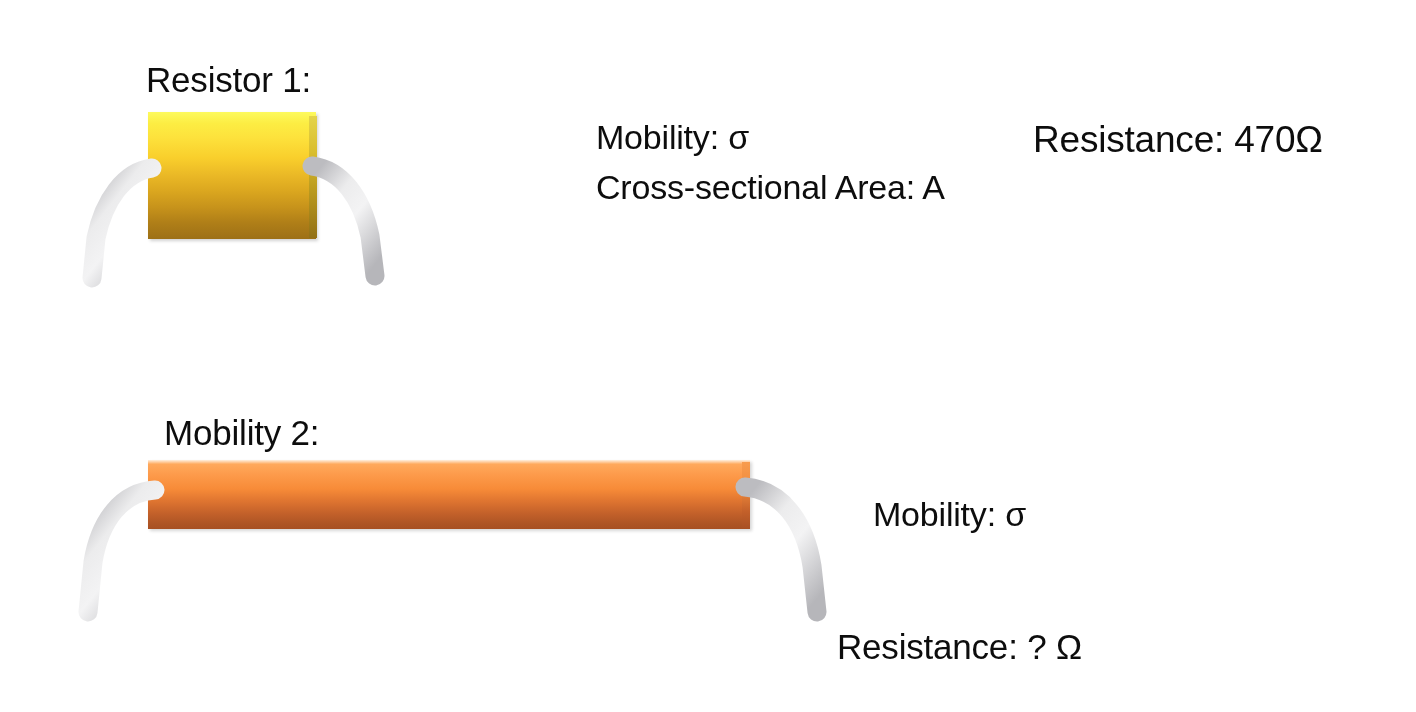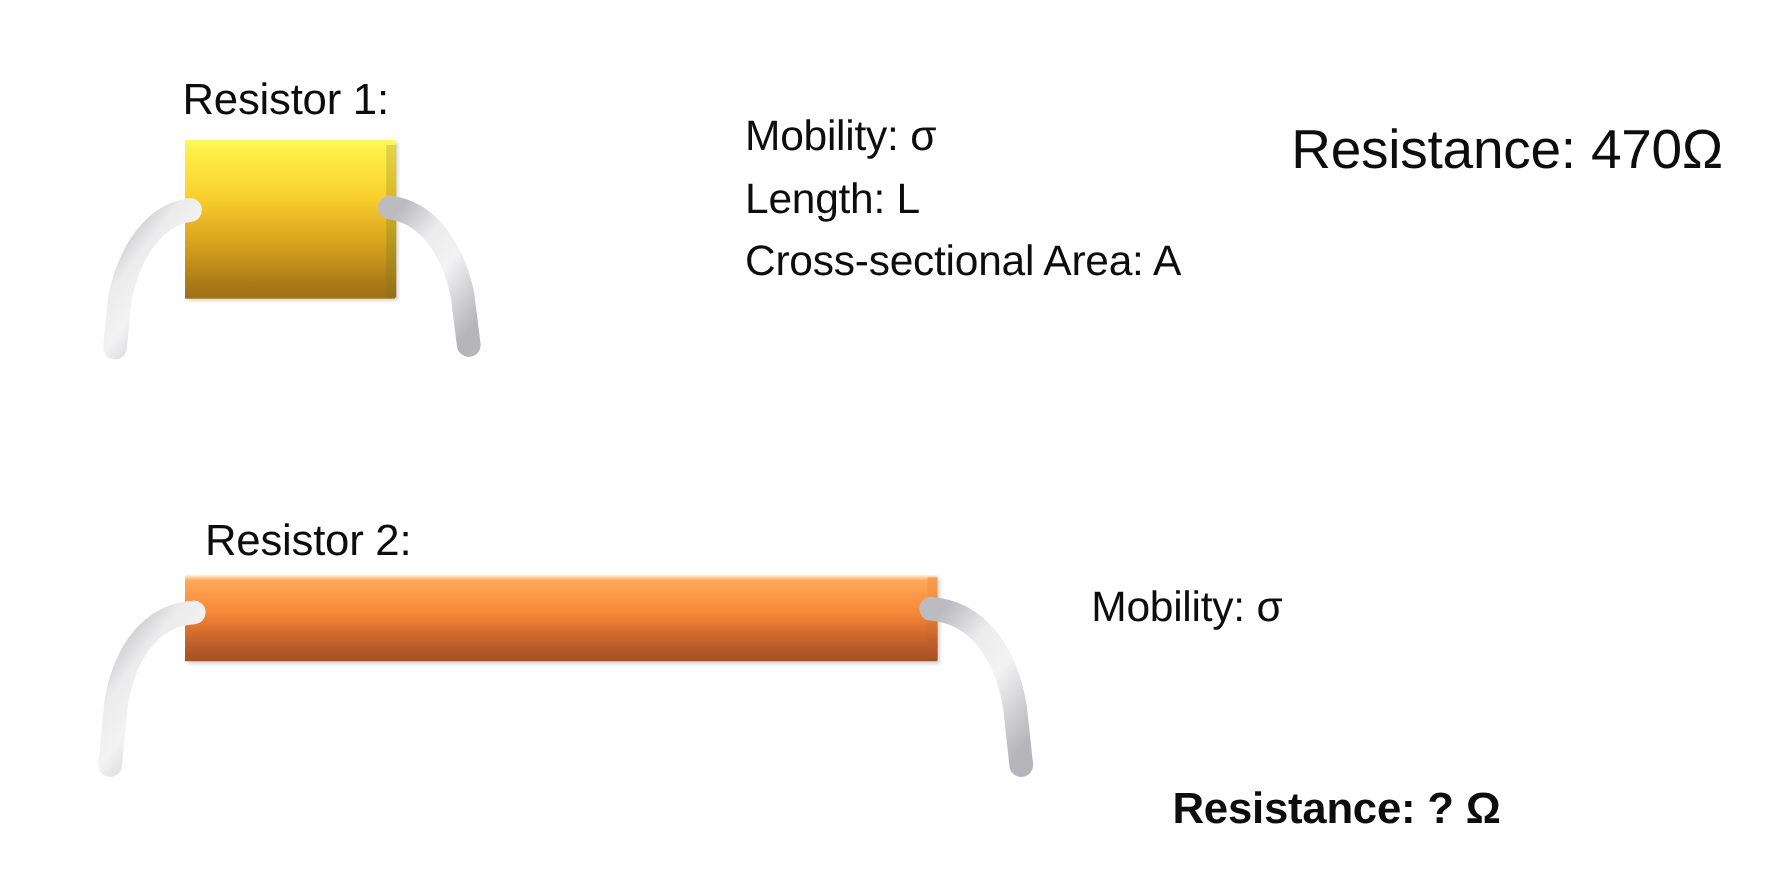--- a/index.html
+++ b/index.html
@@ -33,31 +33,32 @@
     color: #0d0d0d;
     letter-spacing: -0.2px;
   }
   .info-block {
     position: absolute;
     font-size: 34px;
     line-height: 50px;
     white-space: nowrap;
     color: #0d0d0d;
     letter-spacing: -0.2px;
+    margin-top: 28px;
   }
   .info-line { display: block; }
 
   #resistor1-label { left: 146px; top: 58px; }
   #resistor2-label { left: 164px; top: 411px; }
 
   #resistor1-props { left: 596px; top: 84px; }
-  #resistor1-resistance { left: 1033px; top: 98px; font-size: 44px; }
+  #resistor1-resistance { left: 1033px; top: 118px; font-size: 37px; }
 
   #resistor2-props { left: 873px; top: 461px; }
-  #resistor2-resistance { left: 938px; top: 625px; font-size: 35px; font-weight: bold; }
+  #resistor2-resistance { left: 837px; top: 625px; font-size: 35px; }
 
   
   .cylinder {
     position: absolute;
   }
 
   
   #resistor1-body {
     left: 148px;
     top: 112px;
@@ -175,27 +176,26 @@
     <div class="cylinder" id="resistor2-body"></div>
     <div class="cylinder" id="resistor2-cap"></div>
   </div>
 
   <div class="text-layer">
 
     <div class="label" id="resistor1-label">Resistor 1:</div>
 
     <div class="info-block" id="resistor1-props">
       <span class="info-line">Mobility: σ</span>
-      <span class="info-line">Length: L</span>
       <span class="info-line">Cross-sectional Area: A</span>
     </div>
 
     <div class="label" id="resistor1-resistance">Resistance: 470Ω</div>
 
-    <div class="label" id="resistor2-label">Resistor 2:</div>
+    <div class="label" id="resistor2-label">Mobility 2:</div>
 
     <div class="info-block" id="resistor2-props">
       <span class="info-line">Mobility: σ</span>
     </div>
 
     <div class="label" id="resistor2-resistance">Resistance: ? Ω</div>
 
   </div>
 </div>
 

